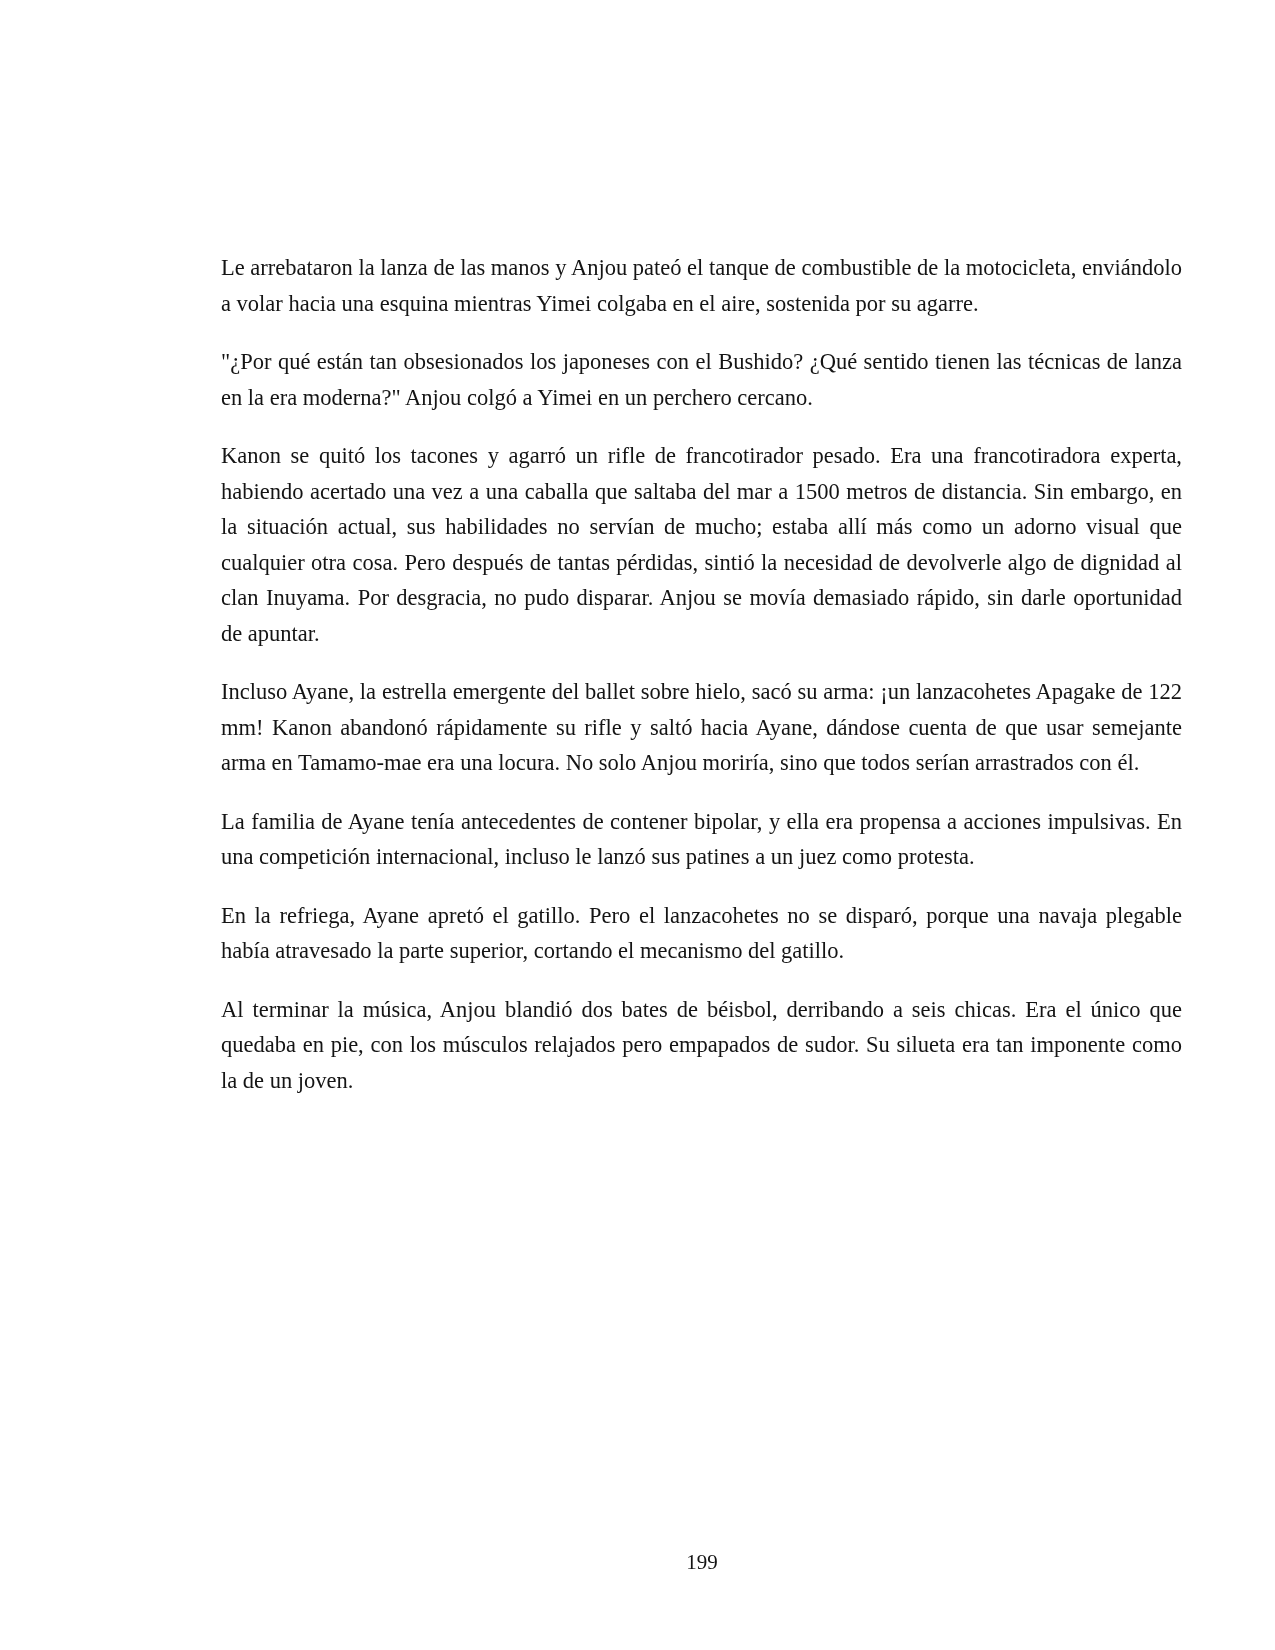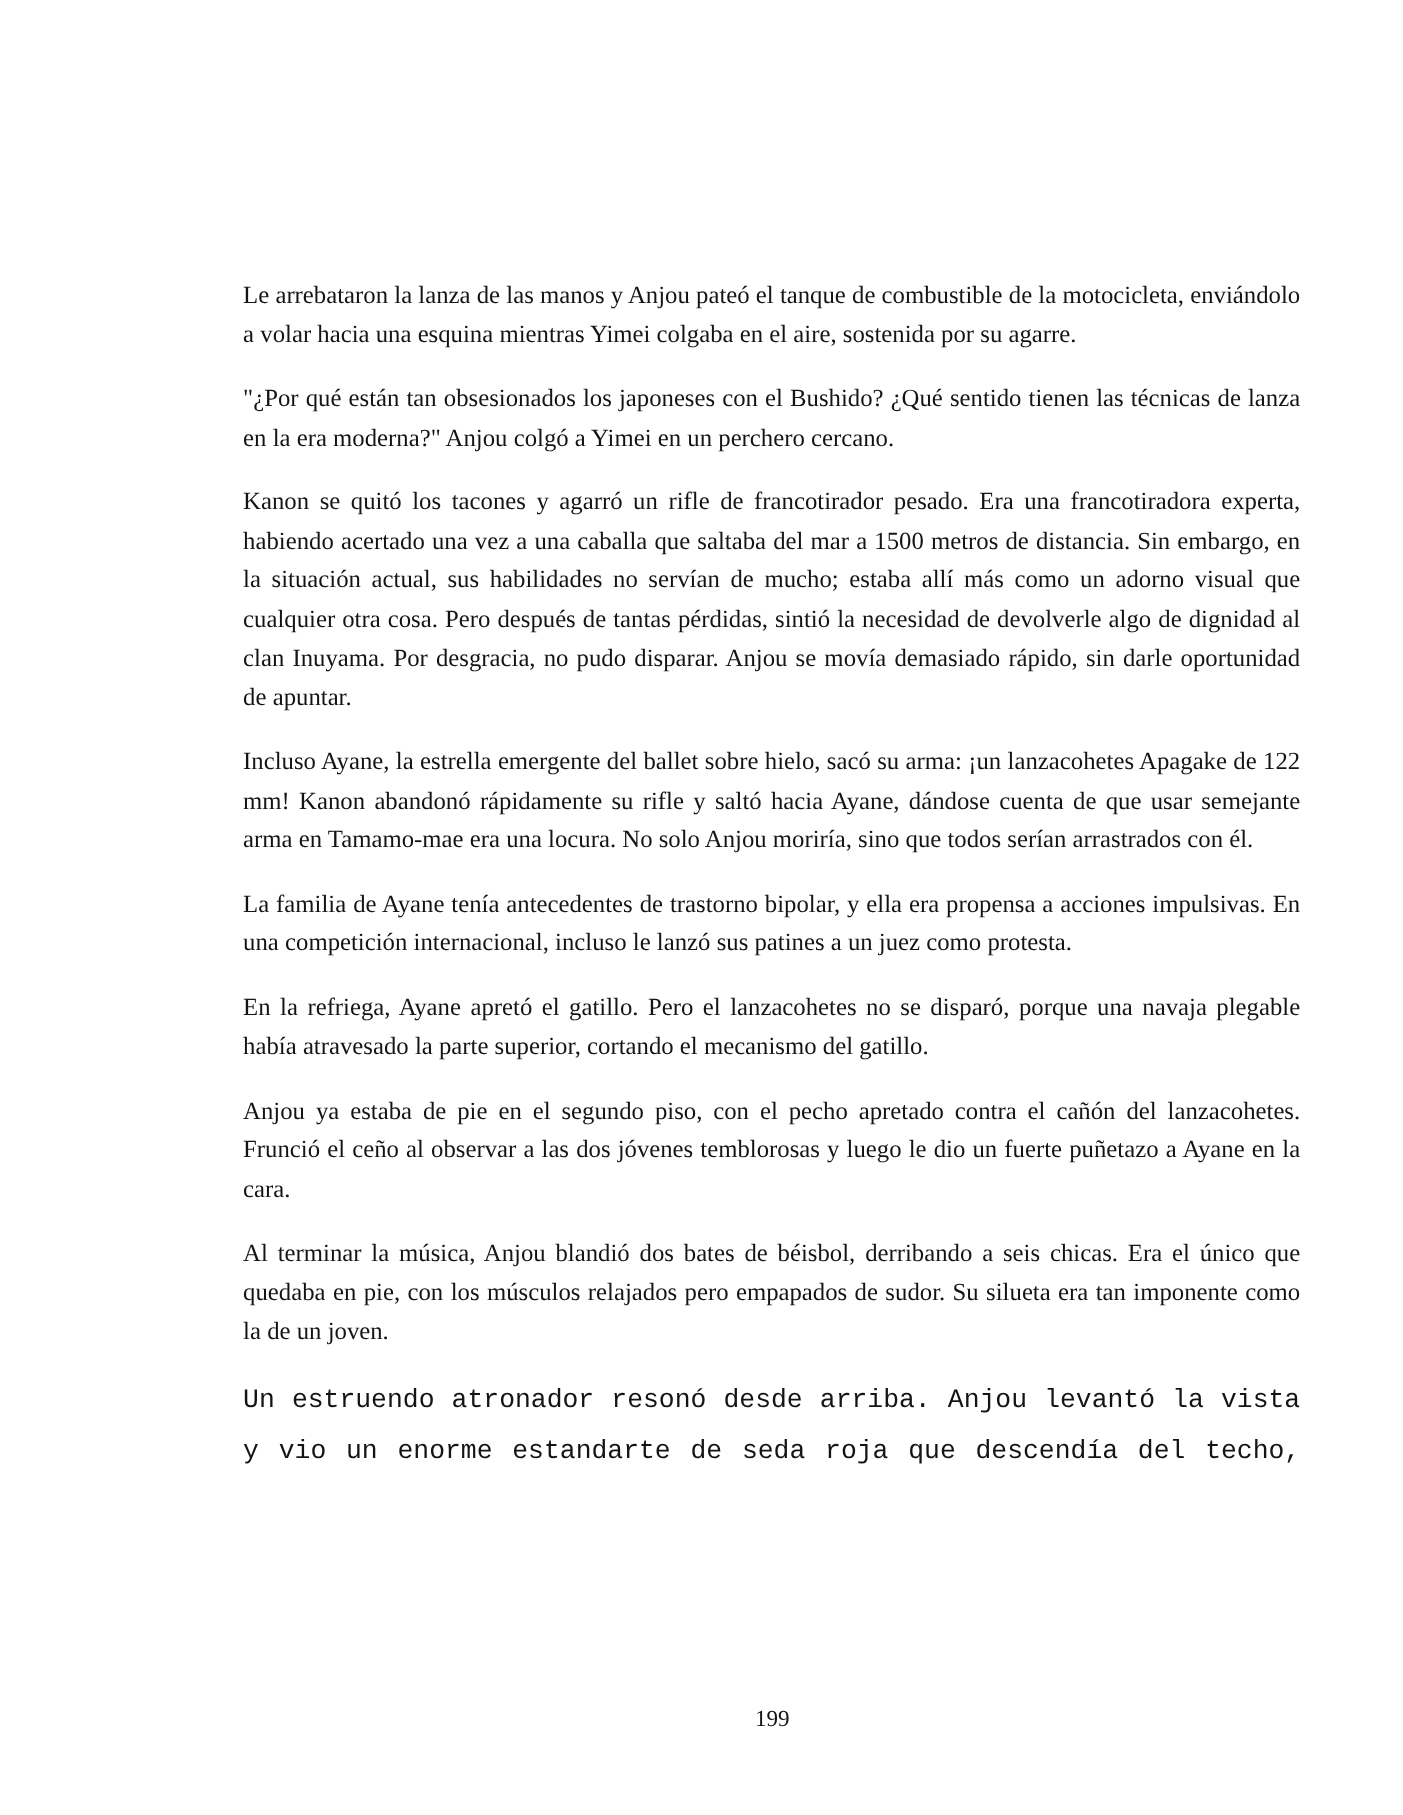--- a/index.html
+++ b/index.html
@@ -55,20 +55,18 @@
 </style>
 </head>
 <body>
 
 <div class="page">
   <div class="content">
       <p class="para serif">Le arrebataron la lanza de las manos y Anjou pateó el tanque de combustible de la motocicleta, enviándolo a volar hacia una esquina mientras Yimei colgaba en el aire, sostenida por su agarre.</p>
       <p class="para serif">"¿Por qué están tan obsesionados los japoneses con el Bushido? ¿Qué sentido tienen las técnicas de lanza en la era moderna?" Anjou colgó a Yimei en un perchero cercano.</p>
       <p class="para serif">Kanon se quitó los tacones y agarró un rifle de francotirador pesado. Era una francotiradora experta, habiendo acertado una vez a una caballa que saltaba del mar a 1500 metros de distancia. Sin embargo, en la situación actual, sus habilidades no servían de mucho; estaba allí más como un adorno visual que cualquier otra cosa. Pero después de tantas pérdidas, sintió la necesidad de devolverle algo de dignidad al clan Inuyama. Por desgracia, no pudo disparar. Anjou se movía demasiado rápido, sin darle oportunidad de apuntar.</p>
       <p class="para serif">Incluso Ayane, la estrella emergente del ballet sobre hielo, sacó su arma: ¡un lanzacohetes Apagake de 122 mm! Kanon abandonó rápidamente su rifle y saltó hacia Ayane, dándose cuenta de que usar semejante arma en Tamamo-mae era una locura. No solo Anjou moriría, sino que todos serían arrastrados con él.</p>
-      <p class="para serif">La familia de Ayane tenía antecedentes de trastorno bipolar, y ella era propensa a acciones impulsivas. En una competición internacional, incluso le lanzó sus patines a un juez como protesta.</p>
+      <p class="para serif">La familia de Ayane tenía antecedentes de contener bipolar, y ella era propensa a acciones impulsivas. En una competición internacional, incluso le lanzó sus patines a un juez como protesta.</p>
       <p class="para serif">En la refriega, Ayane apretó el gatillo. Pero el lanzacohetes no se disparó, porque una navaja plegable había atravesado la parte superior, cortando el mecanismo del gatillo.</p>
-      <p class="para serif">Anjou ya estaba de pie en el segundo piso, con el pecho apretado contra el cañón del lanzacohetes. Frunció el ceño al observar a las dos jóvenes temblorosas y luego le dio un fuerte puñetazo a Ayane en la cara.</p>
       <p class="para serif">Al terminar la música, Anjou blandió dos bates de béisbol, derribando a seis chicas. Era el único que quedaba en pie, con los músculos relajados pero empapados de sudor. Su silueta era tan imponente como la de un joven.</p>
-      <p class="para mono">Un estruendo atronador resonó desde arriba. Anjou levantó la vista y vio un enorme estandarte de seda roja que descendía del techo,</p>
     </div>
   <div class="page-number">199</div>
 </div>
 
 </body></html>

